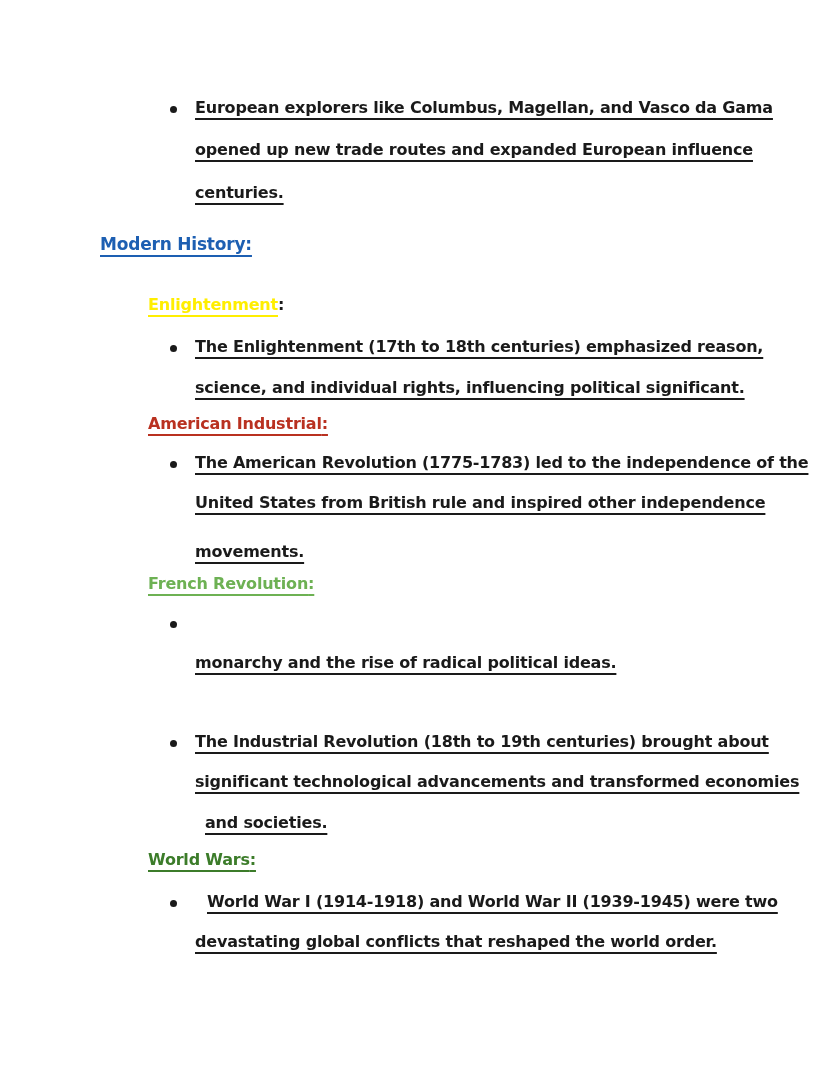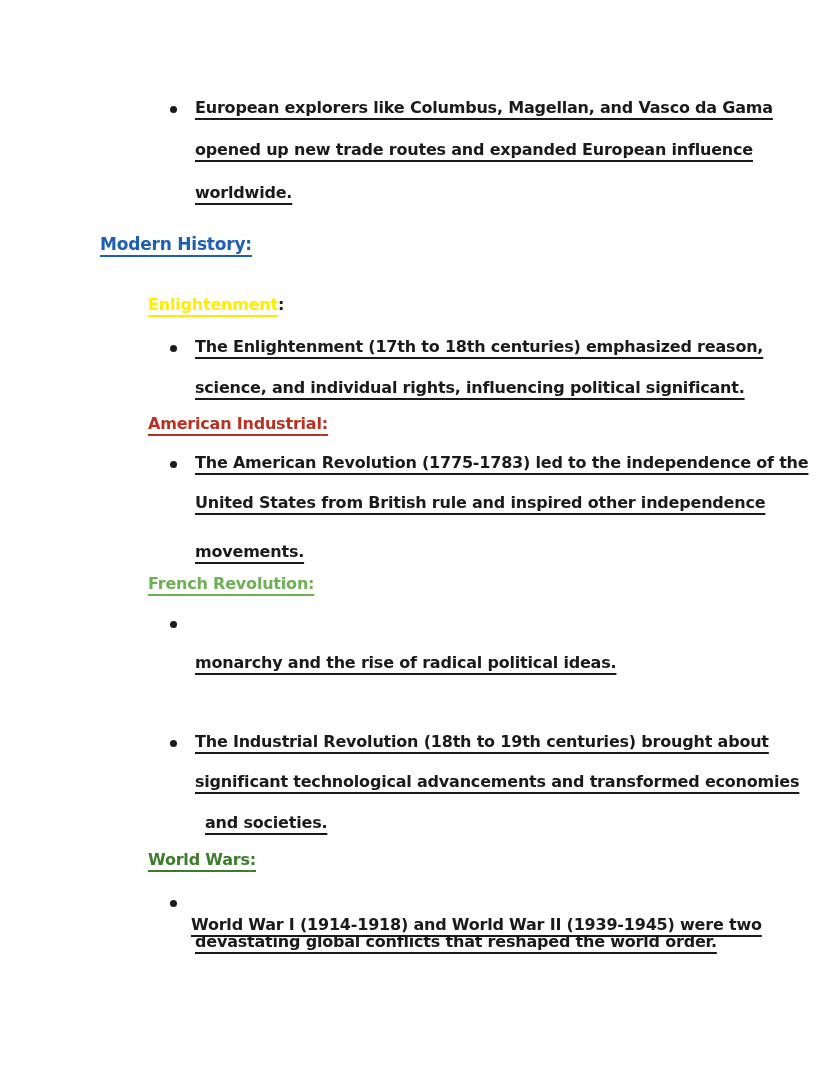--- a/index.html
+++ b/index.html
@@ -55,21 +55,21 @@
   }
 </style>
 </head>
 <body>
 
 <div class="page">
 
   <span class="dot" style="left:170px; top:106px;"></span>
   <div class="line" style="left:195px; top:98px;">European explorers like Columbus, Magellan, and Vasco da Gama</div>
   <div class="line" style="left:195px; top:140px;">opened up new trade routes and expanded European influence</div>
-  <div class="line" style="left:195px; top:183px;">worldwide.</div>
+  <div class="line" style="left:195px; top:183px;">centuries.</div>
 
   <div class="heading main-heading" style="left:100px; top:234px;">
     <span class="part" style="color: rgb(29, 95, 178);">Modern History:</span>
   </div>
 
   <div class="heading" style="left:148px; top:295px;">
     <span class="part" style="color: rgb(255, 238, 0);">Enlightenment</span><span class="part no-underline" style="color: rgb(26, 26, 26);">:</span>
   </div>
   <span class="dot" style="left:170px; top:345px;"></span>
   <div class="line" style="left:195px; top:337px;">The Enlightenment (17th to 18th centuries) emphasized reason,</div>
@@ -91,16 +91,16 @@
 
   <span class="dot" style="left:170px; top:740px;"></span>
   <div class="line" style="left:195px; top:732px;">The Industrial Revolution (18th to 19th centuries) brought about</div>
   <div class="line" style="left:195px; top:772px;">significant technological advancements and transformed economies</div>
   <div class="line" style="left:205px; top:813px;">and societies.</div>
 
   <div class="heading" style="left:148px; top:850px;">
     <span class="part" style="color: rgb(60, 124, 42);">World Wars</span><span class="part" style="color: rgb(60, 124, 42);">:</span>
   </div>
   <span class="dot" style="left:170px; top:900px;"></span>
-  <div class="line" style="left:191px; top:892px;margin-top:23px;">World War I (1914-1918) and World War II (1939-1945) were two</div>
+  <div class="line" style="left:207px; top:892px;">World War I (1914-1918) and World War II (1939-1945) were two</div>
   <div class="line" style="left:195px; top:932px;">devastating global conflicts that reshaped the world order.</div>
 
 </div>
 
 </body></html>

